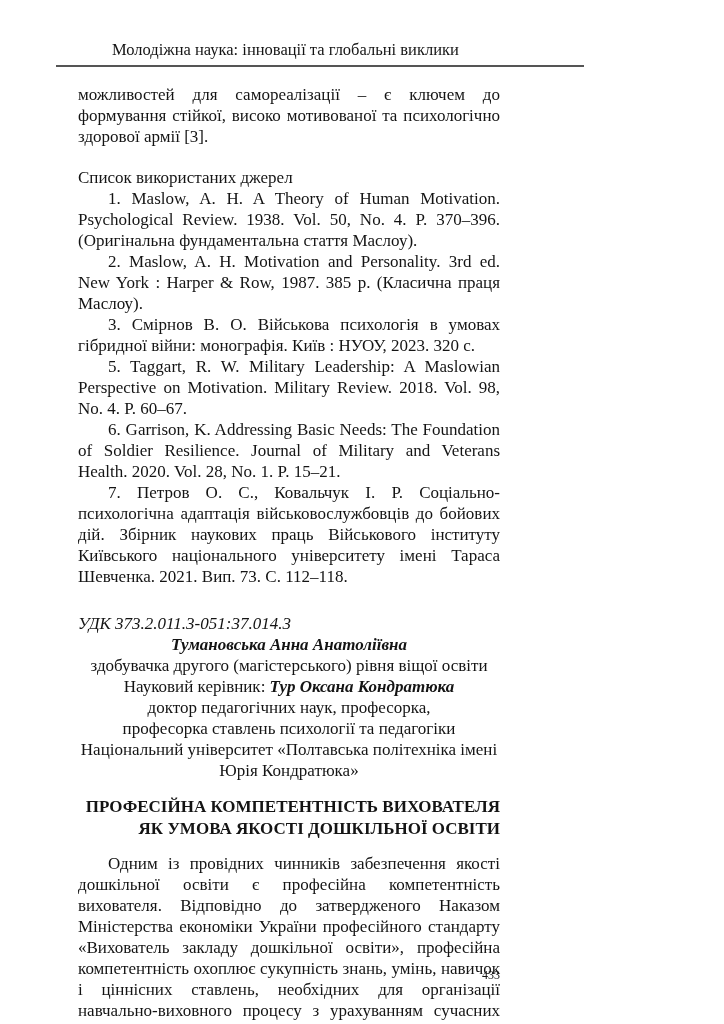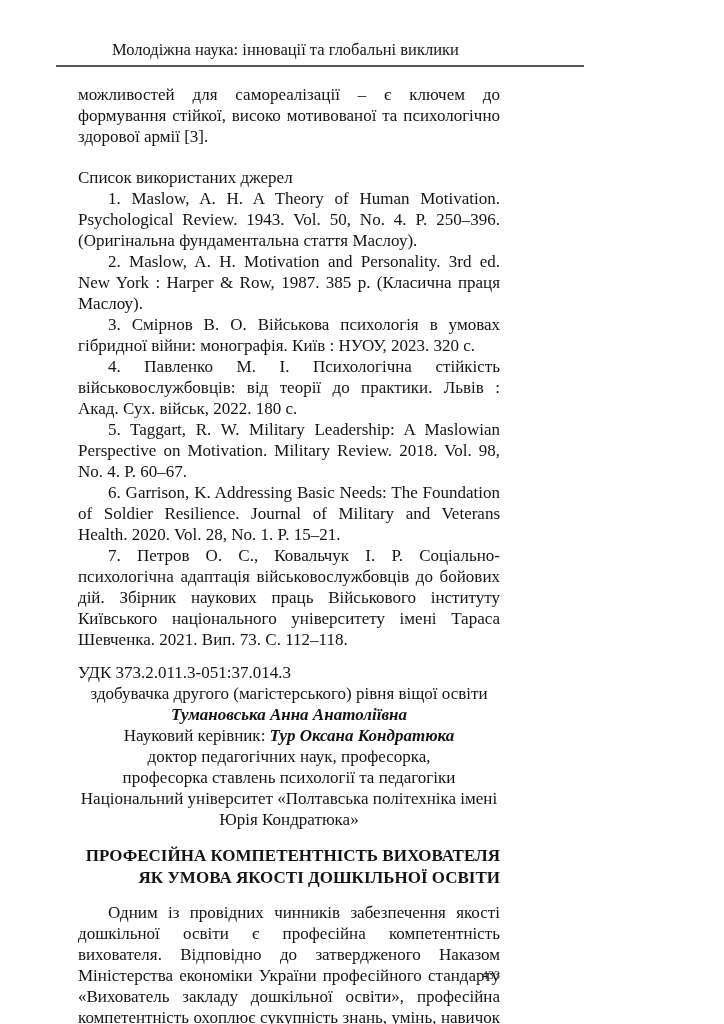--- a/index.html
+++ b/index.html
@@ -24,21 +24,21 @@
     border-bottom: 2px solid #555555;
     font-size: 16.5px;
     line-height: 19px;
   }
   .par { margin: 0; }
   .justify { text-align: justify; }
   .justify-last { text-align-last: justify; }
   .indent { text-indent: 30px; }
   .intro { margin-top: 17px; }
   .section-title { text-align: left; margin-top: 20px; }
-  .udc { margin-top: 12px; }
+  .udc { margin-top: 26px; font-style: italic; }
   .center { text-align: center; }
   .bold-italic { font-weight: bold; font-style: italic; }
   .italic { }
   .article-title {
     font-size: 17px;
     font-weight: bold;
     text-align: right;
     line-height: 21.5px;
     margin: 15px 0 14px 0;
   }
@@ -55,33 +55,32 @@
 <div class="page">
 
   <div class="running-header">
     <span>Молодіжна наука: інновації та глобальні виклики</span>
   </div>
 
   <p class="par justify intro">можливостей для самореалізації – є ключем до формування стійкої, високо мотивованої та психологічно здорової армії [3].</p>
 
   <div class="section-title">Список використаних джерел</div>
 
-  <p class="par justify indent">1. Maslow, A. H. A Theory of Human Motivation. Psychological Review. 1943. Vol. 50, No. 4. P. 250–396. (Оригінальна фундаментальна стаття Маслоу).</p>
+  <p class="par justify indent">1. Maslow, A. H. A Theory of Human Motivation. Psychological Review. 1938. Vol. 50, No. 4. P. 370–396. (Оригінальна фундаментальна стаття Маслоу).</p>
   <p class="par justify indent">2. Maslow, A. H. Motivation and Personality. 3rd ed. New York : Harper &amp; Row, 1987. 385 p. (Класична праця Маслоу).</p>
   <p class="par justify indent">3. Смірнов В. О. Військова психологія в умовах гібридної війни: монографія. Київ : НУОУ, 2023. 320 с.</p>
-  <p class="par justify indent">4. Павленко М. І. Психологічна стійкість військовослужбовців: від теорії до практики. Львів : Акад. Сух. військ, 2022. 180 с.</p>
   <p class="par justify indent">5. Taggart, R. W. Military Leadership: A Maslowian Perspective on Motivation. Military Review. 2018. Vol. 98, No. 4. P. 60–67.</p>
   <p class="par justify indent">6. Garrison, K. Addressing Basic Needs: The Foundation of Soldier Resilience. Journal of Military and Veterans Health. 2020. Vol. 28, No. 1. P. 15–21.</p>
   <p class="par justify indent">7. Петров О. С., Ковальчук І. Р. Соціально-психологічна адаптація військовослужбовців до бойових дій. Збірник наукових праць Військового інституту Київського національного університету імені Тараса Шевченка. 2021. Вип. 73. С. 112–118.</p>
 
   <div class="udc">УДК 373.2.011.3-051:37.014.3</div>
 
+  <div class="center bold-italic">Тумановська Анна Анатоліївна</div>
+
   <div class="center">здобувачка другого (магістерського) рівня віщої освіти</div>
-
-  <div class="center bold-italic">Тумановська Анна Анатоліївна</div>
 
   <div class="center">
     <span class="italic">Науковий керівник: </span><span class="bold-italic">Тур Оксана Кондратюка</span>
   </div>
 
   <div class="center">доктор педагогічних наук, професорка,</div>
 
   <div class="center">професорка ставлень психології та педагогіки</div>
 
   <div class="center">Національний університет «Полтавська політехніка імені Юрія Кондратюка»</div>

